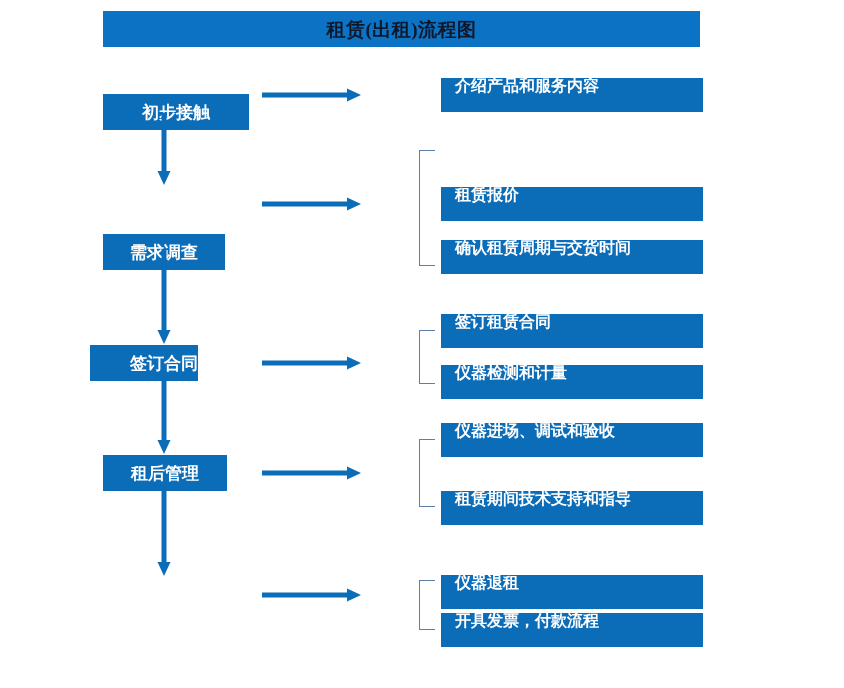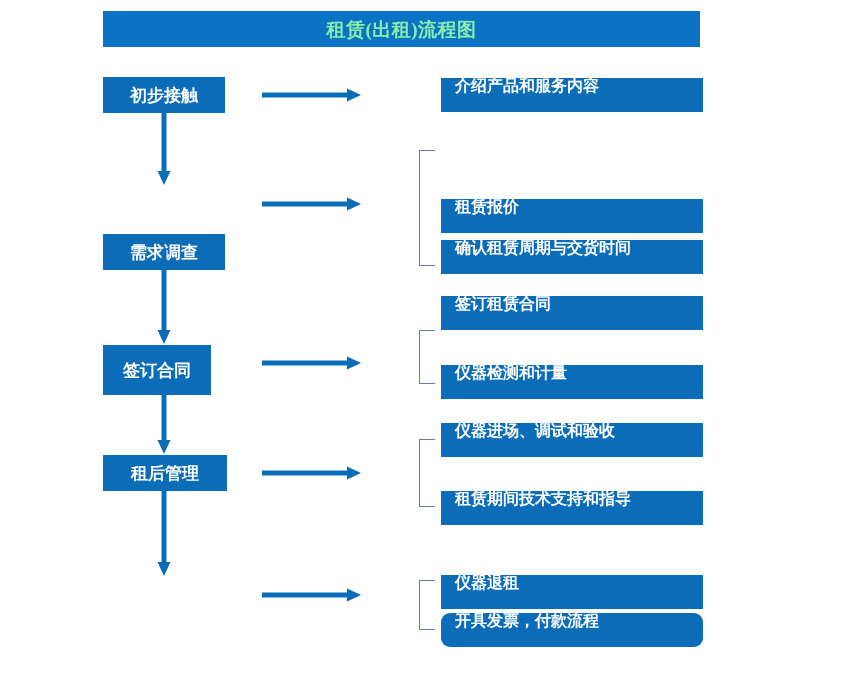--- a/index.html
+++ b/index.html
@@ -27,21 +27,21 @@
     top: 11px;
     width: 597px;
     height: 36px;
     background: #0b72c4;
     display: flex;
     align-items: center;
     justify-content: center;
     box-sizing: border-box;
   }
   .title-bar .title-text {
-    color: #86efac;
+    color: #0f172a;
     font-size: 19px;
     font-weight: bold;
     letter-spacing: 0.5px;
     line-height: 1;
   }
   
   .stage-box {
     position: absolute;
     background: #0b6cb8;
     display: flex;
@@ -95,29 +95,29 @@
 </style>
 </head>
 <body>
 
 <div id="canvas">
 
   <div class="title-bar">
     <span class="title-text">租赁(出租)流程图</span>
   </div>
 
-  <div class="stage-box" style="left:103px; top:77px; width:122px; height:36px;">
+  <div class="stage-box" style="left:103px; top:94px; width:146px; height:36px;">
     <span class="stage-label">初步接触</span>
   </div>
 
   <div class="stage-box" style="left:103px; top:186px; width:122px; height:36px;margin-top:48px;">
     <span class="stage-label">需求调查</span>
   </div>
 
-  <div class="stage-box" style="left:103px; top:345px; width:108px; height:50px;">
+  <div class="stage-box" style="left:90px; top:345px; width:108px; height:36px;justify-content:flex-end;">
     <span class="stage-label">签订合同</span>
   </div>
 
   <div class="stage-box" style="left:103px; top:455px; width:124px; height:36px;">
     <span class="stage-label">租后管理</span>
   </div>
 
 
   <div class="v-arrow" style="left:157px; top:113px; height:73px;">
     <svg width="14" height="73" viewBox="0 0 14 73" xmlns="http://www.w3.org/2000/svg">
@@ -188,45 +188,45 @@
 
   <div class="bracket" style="left:419px; top:439px; height:68px;"></div>
 
   <div class="bracket" style="left:419px; top:580px; height:50px;"></div>
 
   <div class="detail-box" style="top:78px;">
     <span class="detail-label">介绍产品和服务内容</span>
   </div>
 
 
-  <div class="detail-box" style="top:187px;margin-top:12px;">
+  <div class="detail-box" style="top:187px;">
     <span class="detail-label">租赁报价</span>
   </div>
 
   <div class="detail-box" style="top:240px;">
     <span class="detail-label">确认租赁周期与交货时间</span>
   </div>
 
-  <div class="detail-box" style="top:296px;">
+  <div class="detail-box" style="top:314px;">
     <span class="detail-label">签订租赁合同</span>
   </div>
 
   <div class="detail-box" style="top:365px;">
     <span class="detail-label">仪器检测和计量</span>
   </div>
 
   <div class="detail-box" style="top:423px;">
     <span class="detail-label">仪器进场、调试和验收</span>
   </div>
 
   <div class="detail-box" style="top:491px;">
     <span class="detail-label">租赁期间技术支持和指导</span>
   </div>
 
   <div class="detail-box" style="top:563px;margin-top:12px;">
     <span class="detail-label">仪器退租</span>
   </div>
 
-  <div class="detail-box" style="top:613px;border-radius:9px;">
+  <div class="detail-box" style="top:613px;">
     <span class="detail-label">开具发票，付款流程</span>
   </div>
 
 </div>
 
 </body></html>

